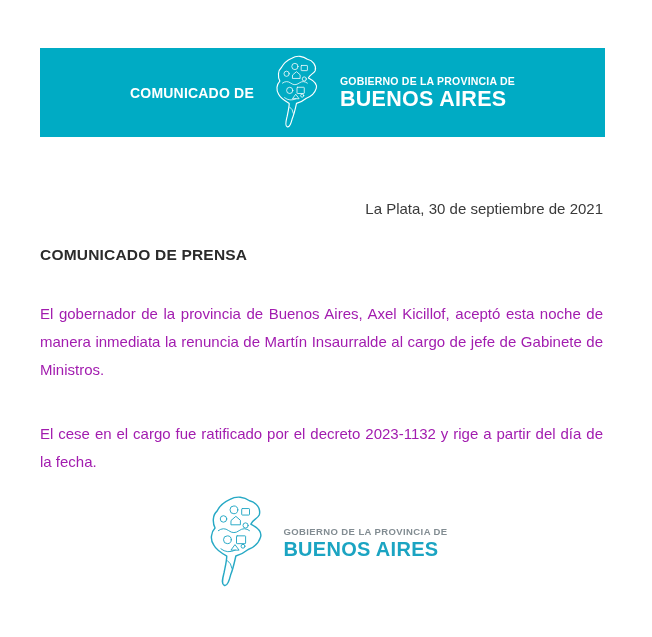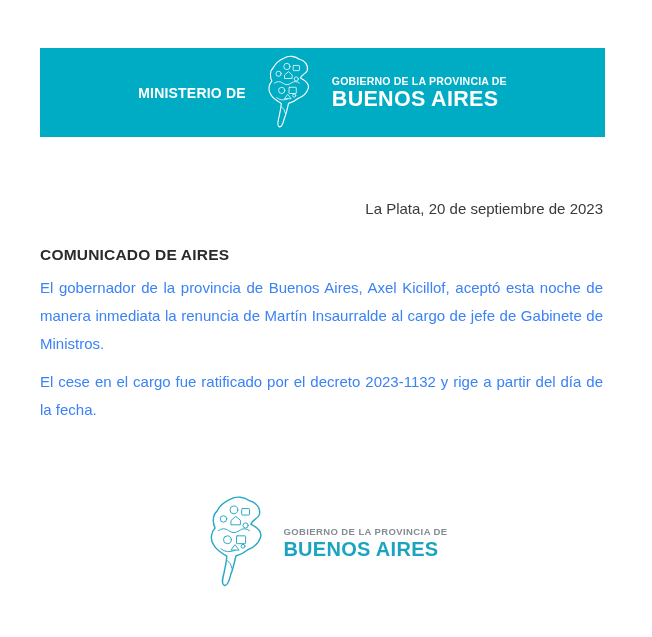--- a/index.html
+++ b/index.html
@@ -61,25 +61,25 @@
     color: #3a3a3a;
   }
   .doc-heading {
     margin-top: 27px;
     font-size: 15.5px;
     font-weight: bold;
     letter-spacing: 0.2px;
     color: #2b2b2b;
   }
   .doc p {
-    margin-top: 10px;
+    margin-top: 36px;
     font-size: 15px;
     line-height: 28px;
     text-align: justify;
-    color: #3b82f6;
+    color: #a21caf;
   }
 
   
   .footer-logo {
     position: absolute;
     left: 0; top: 494px;
     width: 652px;
     display: flex;
     align-items: center;
     justify-content: center;
@@ -127,36 +127,36 @@
         <path d="M36 102 q6 4 7 12"></path>
       </g>
     </g>
   </defs>
 </svg>
 
 <div class="page">
 
   <header class="banner">
     <div class="banner-left">
-      <div>MINISTERIO DE</div>
+      <div>COMUNICADO DE</div>
     </div>
     <span class="banner-map">
       <svg class="map-svg" width="52" height="78" viewBox="0 0 100 150">
           <use href="#map-shape"></use>
         </svg>
     </span>
     <div class="banner-right">
       <div class="gov-small">GOBIERNO DE LA PROVINCIA DE</div>
       <div class="gov-big">BUENOS AIRES</div>
     </div>
   </header>
 
   <main class="doc">
-    <div class="dateline">La Plata, 20 de septiembre de 2023</div>
-    <h1 class="doc-heading">COMUNICADO DE AIRES</h1>
+    <div class="dateline">La Plata, 30 de septiembre de 2021</div>
+    <h1 class="doc-heading">COMUNICADO DE PRENSA</h1>
     <p>El gobernador de la provincia de Buenos Aires, Axel Kicillof, aceptó esta noche de manera inmediata la renuncia de Martín Insaurralde al cargo de jefe de Gabinete de Ministros.</p>
     <p>El cese en el cargo fue ratificado por el decreto 2023-1132 y rige a partir del día de la fecha.</p>
   </main>
 
   <footer class="footer-logo">
     <span class="footer-map">
       <svg class="map-svg" width="65" height="98" viewBox="0 0 100 150">
           <use href="#map-shape"></use>
         </svg>
     </span>

